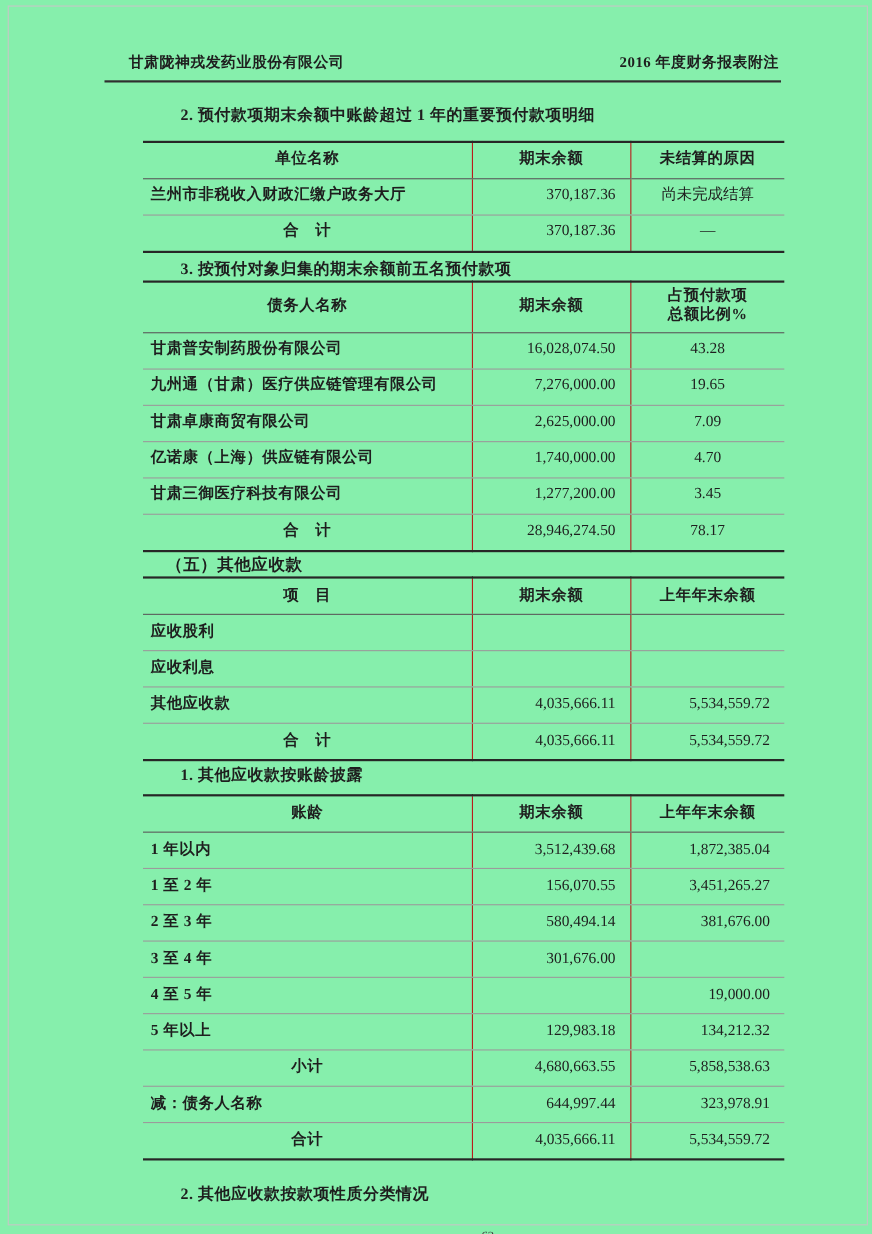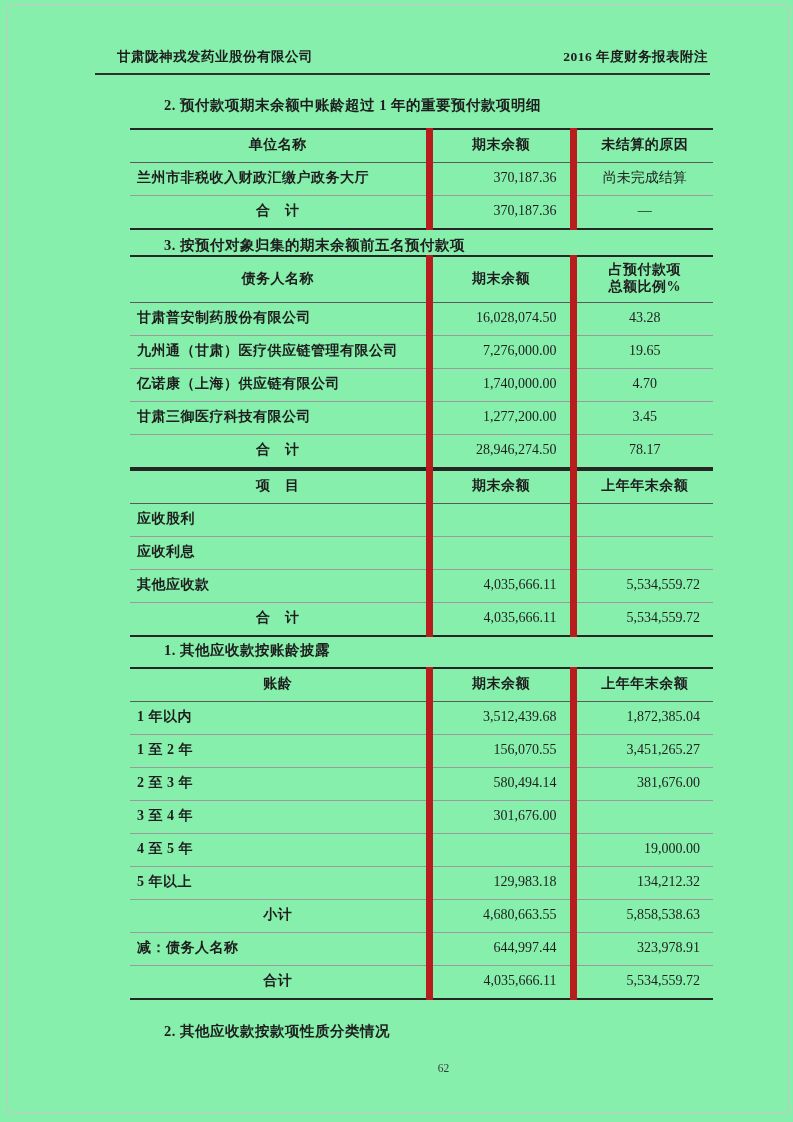--- a/index.html
+++ b/index.html
@@ -53,21 +53,21 @@
     border-bottom:1px solid #9b9b9b;
     line-height:1.2;
     overflow:hidden; white-space:nowrap;
   }
   table.fin thead th {
     font-weight:600; text-align:center;
     border-bottom:1px solid #5a5a5a;
     letter-spacing:.5px;
   }
   table.fin thead.two-line th { height:43px; }
-  table.fin th + th, table.fin td + td { border-left:7px solid #b91c1c;margin-left:48px; }
+  table.fin th + th, table.fin td + td { border-left:1px solid #b91c1c;margin-left:48px; }
   table.fin tbody tr:last-child td { border-bottom:0; }
   table.fin td.c0 { font-weight:600; letter-spacing:.5px; }
   table.fin td.a-left   { text-align:left;  padding-left:7px; }
   table.fin td.a-right  { text-align:right; padding-right:13px; font-weight:normal; }
   table.fin td.a-center { text-align:center; }
   .page-number {
     margin-top:22px; width:583px; margin-left:130px;
     text-align:center; font-size:11.5px; color:#3a3a3a;
     transform:translateX(22px);
   }
@@ -133,37 +133,43 @@
           <td class="c0 a-left">甘肃普安制药股份有限公司</td>
           <td class="c1 a-right">16,028,074.50</td>
           <td class="c2 a-center">43.28</td>
         </tr>
         <tr>
           <td class="c0 a-left">九州通（甘肃）医疗供应链管理有限公司</td>
           <td class="c1 a-right">7,276,000.00</td>
           <td class="c2 a-center">19.65</td>
         </tr>
         <tr>
+          <td class="c0 a-left">甘肃卓康商贸有限公司</td>
+          <td class="c1 a-right">2,625,000.00</td>
+          <td class="c2 a-center">7.09</td>
+        </tr>
+        <tr>
           <td class="c0 a-left">亿诺康（上海）供应链有限公司</td>
           <td class="c1 a-right">1,740,000.00</td>
           <td class="c2 a-center">4.70</td>
         </tr>
         <tr>
           <td class="c0 a-left">甘肃三御医疗科技有限公司</td>
           <td class="c1 a-right">1,277,200.00</td>
           <td class="c2 a-center">3.45</td>
         </tr>
         <tr>
           <td class="c0 a-center">合　计</td>
           <td class="c1 a-right">28,946,274.50</td>
           <td class="c2 a-center">78.17</td>
         </tr>
       </tbody>
     </table>
 
+  <p class="section-heading major mt-h5">（五）其他应收款</p>
 
   <table class="fin mt-table3">
       <colgroup>
         <col class="c0">
         <col class="c1">
         <col class="c2">
       </colgroup>
       <thead>
         <tr>
           <th class="c0">项　目</th>

